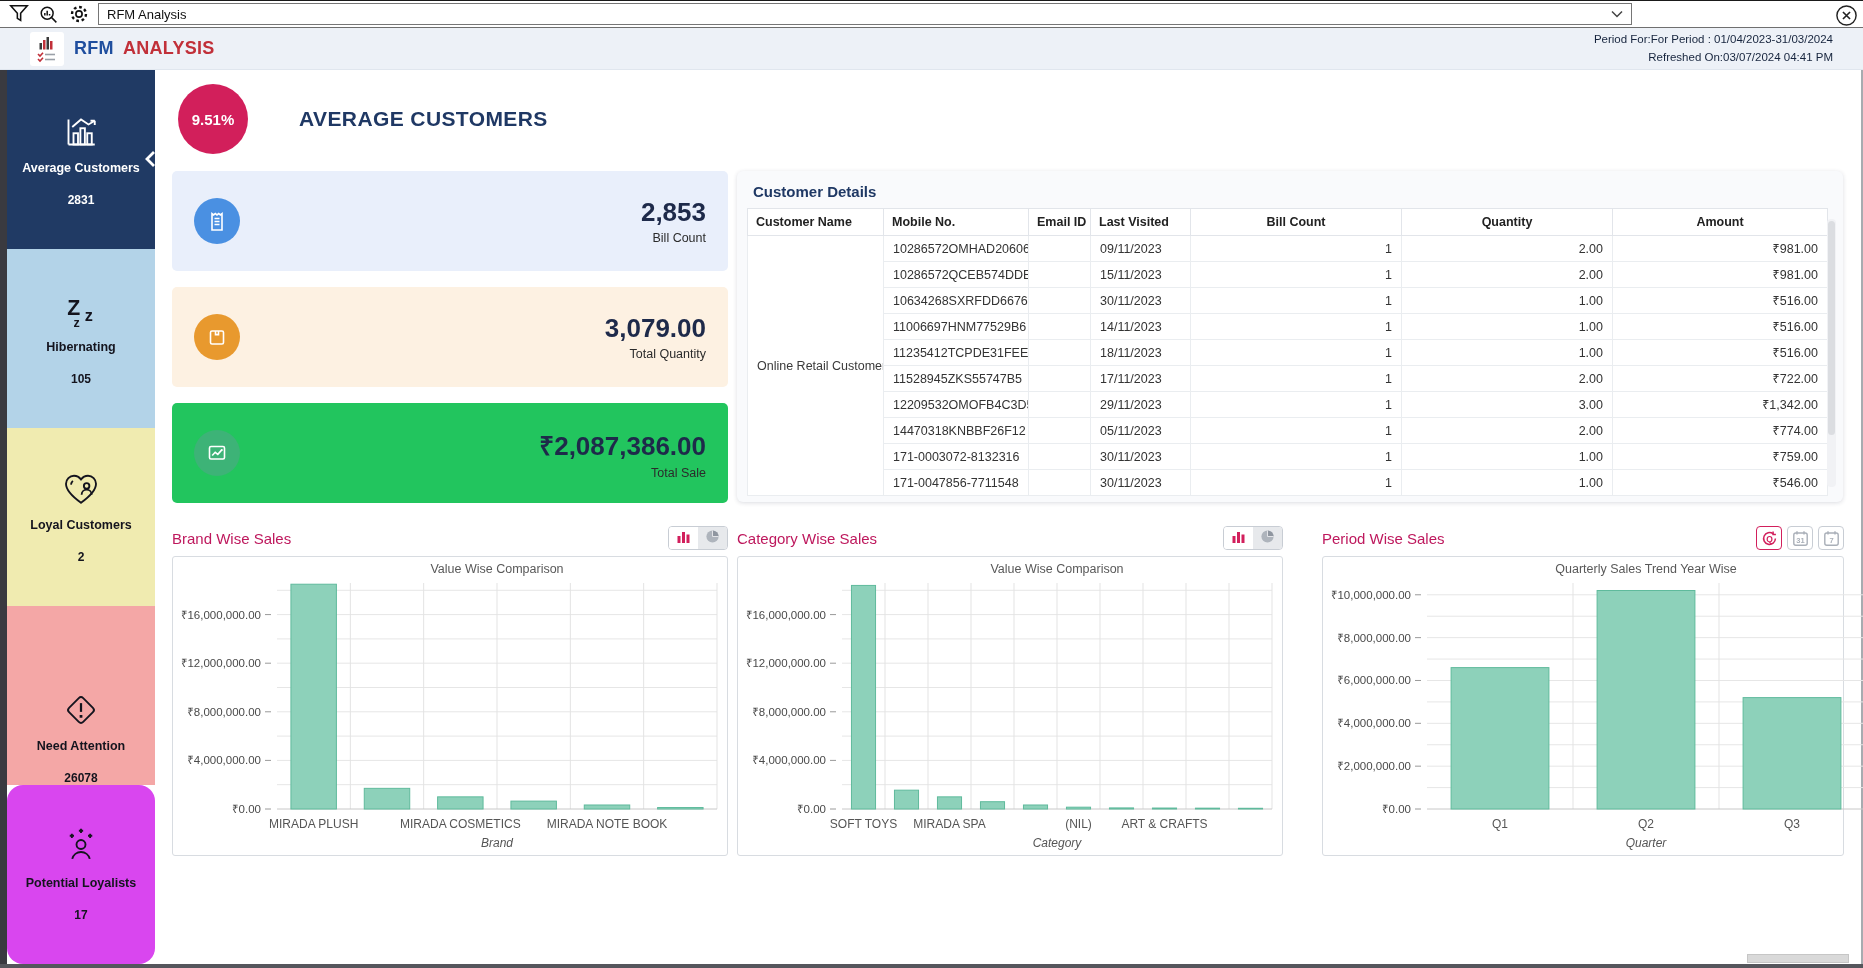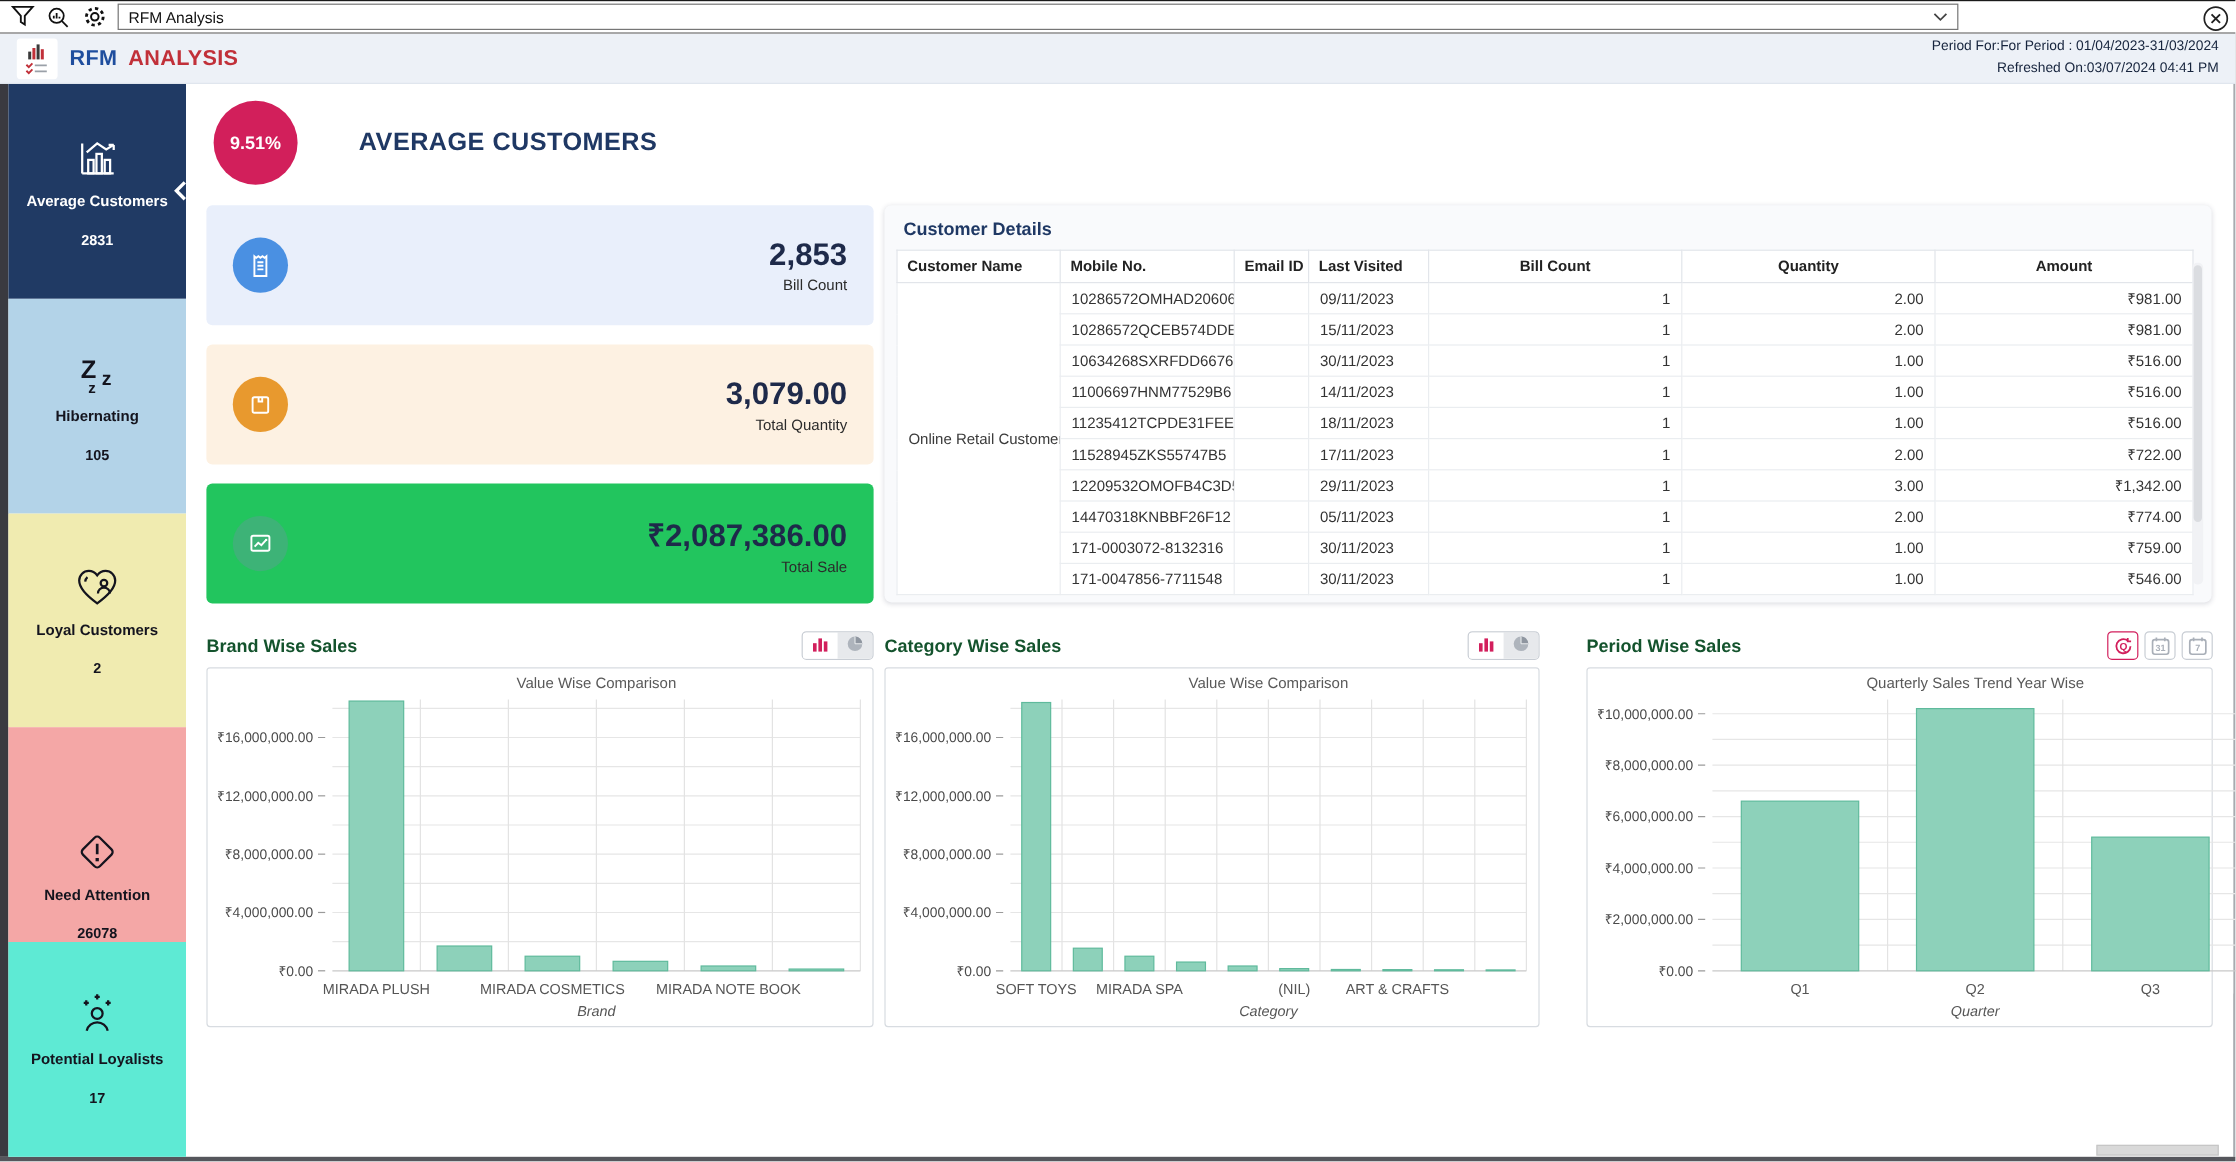--- a/index.html
+++ b/index.html
@@ -12,21 +12,21 @@
             border-top:1px solid #1a1a1a;border-bottom:1px solid #6f6f6f;
             display:flex;align-items:center;padding-left:5px;gap:3px;z-index:5}
   .tb-icon{width:27px;height:24px;display:flex;align-items:center;justify-content:center;cursor:pointer}
   .tb-dropdown{width:1534px;height:22px;border:1px solid #767676;background:#fff;margin-left:3px;
                display:flex;align-items:center;justify-content:space-between;padding:0 8px;
                font-size:13px;color:#111;cursor:pointer}
   .tb-close{position:absolute;right:5px;top:2px;width:24px;height:24px;display:flex;
             align-items:center;justify-content:center;cursor:pointer}
 
   .appheader{position:absolute;left:0;top:28px;width:1863px;height:42px;background:#EDF1F7;
-             border-bottom:1px solid #E0E6EE;display:flex;align-items:center;padding:0 14px;z-index:4}
+             border-bottom:1px solid #E0E6EE;display:flex;align-items:center;padding:0 30px;z-index:4}
   .logo-box{width:34px;height:34px;background:#fff;border-radius:3px;display:flex;
             align-items:center;justify-content:center;margin-right:10px}
   .brand{font-size:18px;font-weight:800;letter-spacing:.3px}
   .brand-rfm{color:#1F4E9E}
   .brand-analysis{color:#C13039;margin-left:9px}
   .header-meta{margin-left:auto;text-align:right;font-size:11.5px;color:#16243D;line-height:1.55}
 
   .frame-left{position:absolute;left:0;top:70px;width:7px;height:894px;background:#3A3A40}
   .frame-bottom{position:absolute;left:0;top:964px;width:1863px;height:4px;background:#55565C}
   .frame-right{position:absolute;right:0;top:28px;width:2px;height:936px;background:#A7ABB0}
@@ -65,21 +65,21 @@
                 background:#fff;white-space:nowrap;overflow:hidden}
   table.cust td{border:1px solid #EAEDF0;height:26px;padding:0 9px;white-space:nowrap;overflow:hidden}
   .c-left{text-align:left}.c-center{text-align:center}.c-right{text-align:right}
   .name-cell{vertical-align:middle;text-align:left;color:#3a3a3a}
   .tbl-scroll{position:absolute;right:7px;top:48px;width:9px;height:268px;background:#F1F2F5;border-radius:4px}
   .tbl-thumb{position:absolute;left:1px;top:2px;width:7px;height:214px;background:#DBDDE1;border-radius:4px}
 
   
   .chart-block{position:absolute;top:455px}
   .chart-head{height:26px;display:flex;align-items:center;justify-content:space-between}
-  .chart-sec-title{font-size:15px;font-weight:700;color:#14532d}
+  .chart-sec-title{font-size:15px;font-weight:400;color:#be185d}
   .chart-card{margin-top:5px;height:300px;background:#fff;border:1px solid #D8DCE1;border-radius:3px}
   .chart-card svg{display:block}
 
   .tgl-group{display:flex;border:1px solid #C8CDD4;border-radius:4px;overflow:hidden;height:24px}
   .tgl{width:29px;height:22px;display:flex;align-items:center;justify-content:center;
        background:#E7E9EC;border:none;padding:0;cursor:pointer}
   .tgl.active{background:#fff}
   .pgroup{display:flex;gap:5px}
   .pbtn{width:26px;height:24px;display:flex;align-items:center;justify-content:center;
         background:#fff;border:1px solid #C8CDD4;border-radius:4px;padding:0;cursor:pointer}
@@ -196,21 +196,21 @@
       <span class="s-icon">
         <svg width="44" height="40" viewBox="0 0 34 32" fill="none" stroke="currentColor" stroke-width="1.5">
           <rect x="9" y="8" width="16" height="16" rx="2.5" transform="rotate(45 17 16)"></rect>
           <path d="M17 10.5v7" stroke-width="1.8"></path>
           <rect x="15.9" y="20" width="2.2" height="2.2" fill="currentColor" stroke="none"></rect>
         </svg>
       </span>
       <span class="s-label">Need Attention</span>
       <span class="s-count">26078</span>
     </div>
-    <div class="side-item" style="background: #5eead4; color: rgb(20, 20, 30);">
+    <div class="side-item" style="background: #d946ef; color: rgb(20, 20, 30); border-radius: 16px;">
       <span class="s-icon">
         <svg width="44" height="40" viewBox="0 0 34 32" fill="none" stroke="currentColor" stroke-width="1.5">
           <circle cx="17" cy="14" r="3.6"></circle>
           <path d="M10 25.5a7.2 7.2 0 0 1 14 0"></path>
           <path d="M8 7h3.4M9.7 5.3v3.4"></path>
           <path d="M22.6 7H26M24.3 5.3v3.4"></path>
           <path d="M15.3 3h3.4M17 1.3v3.4"></path>
         </svg>
       </span>
       <span class="s-label">Potential Loyalists</span>

